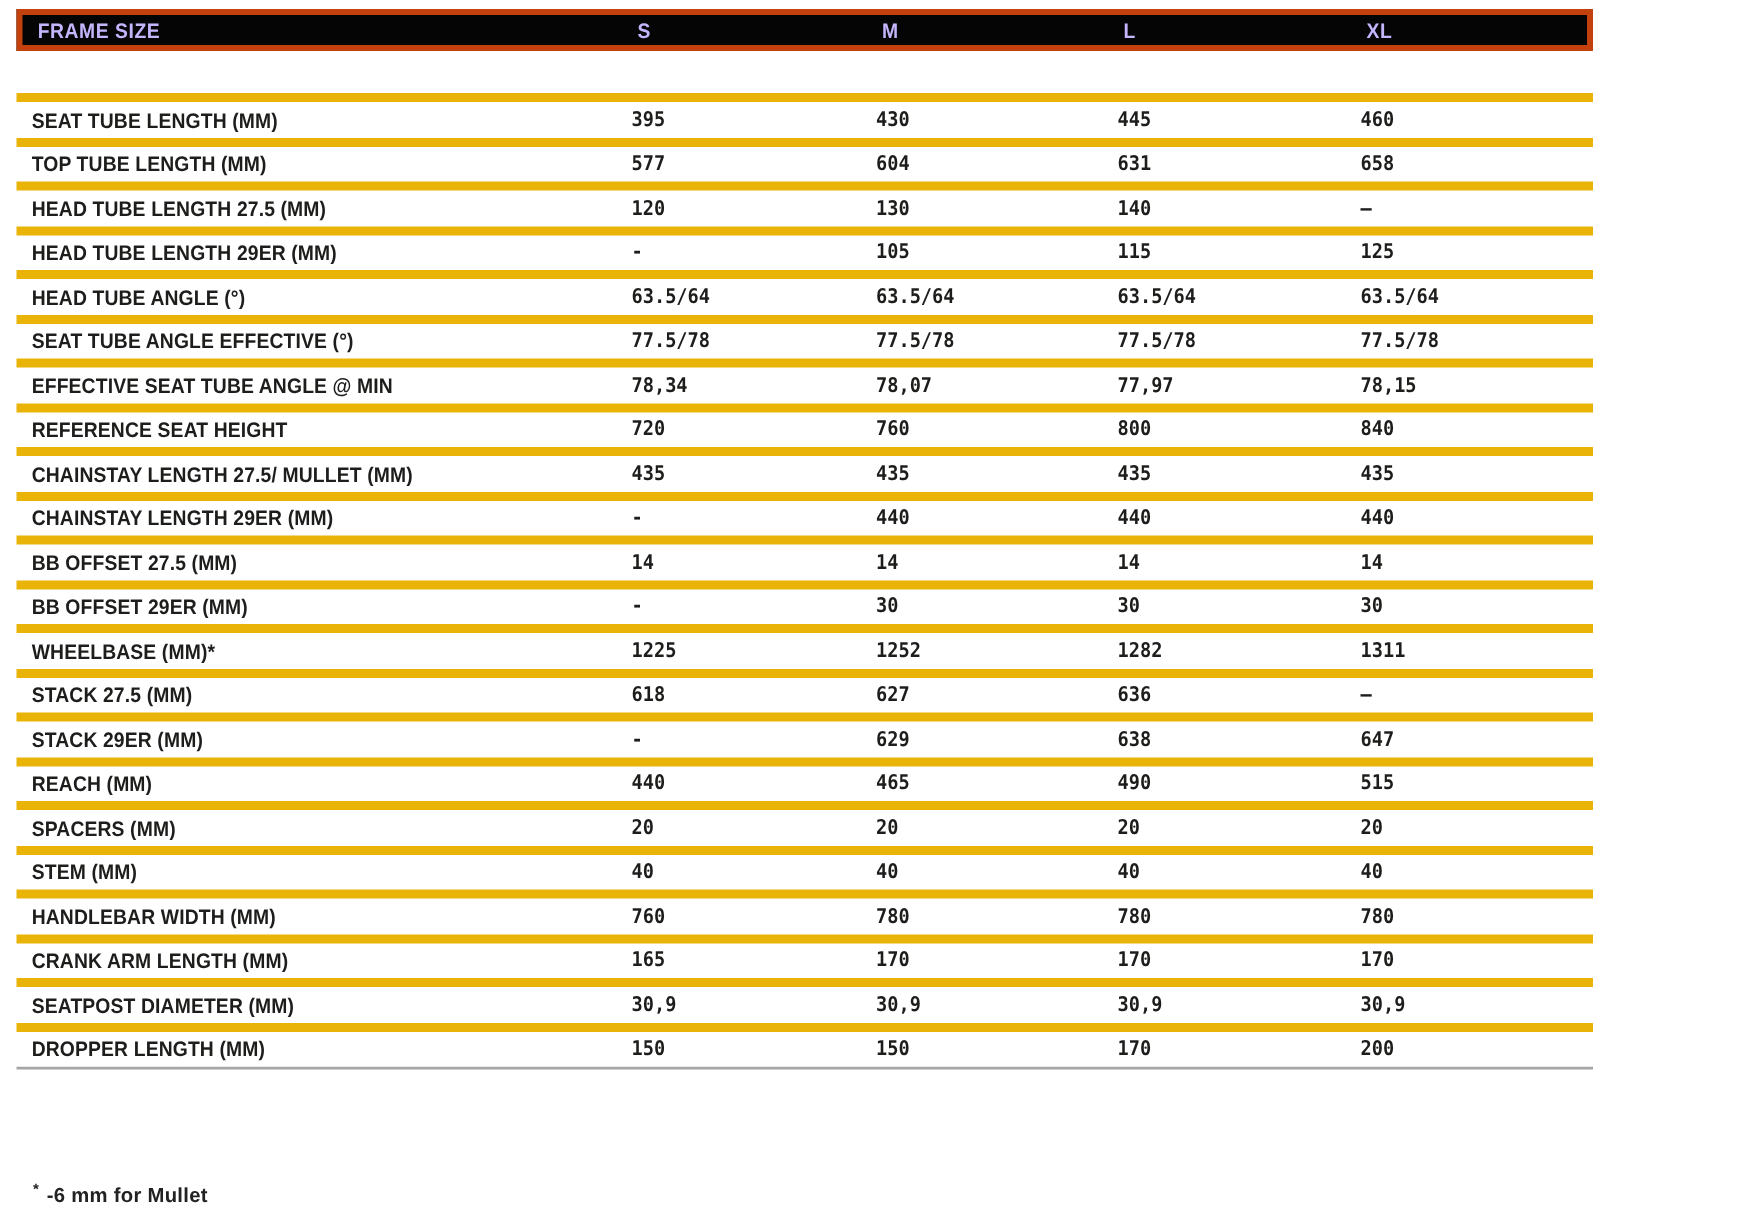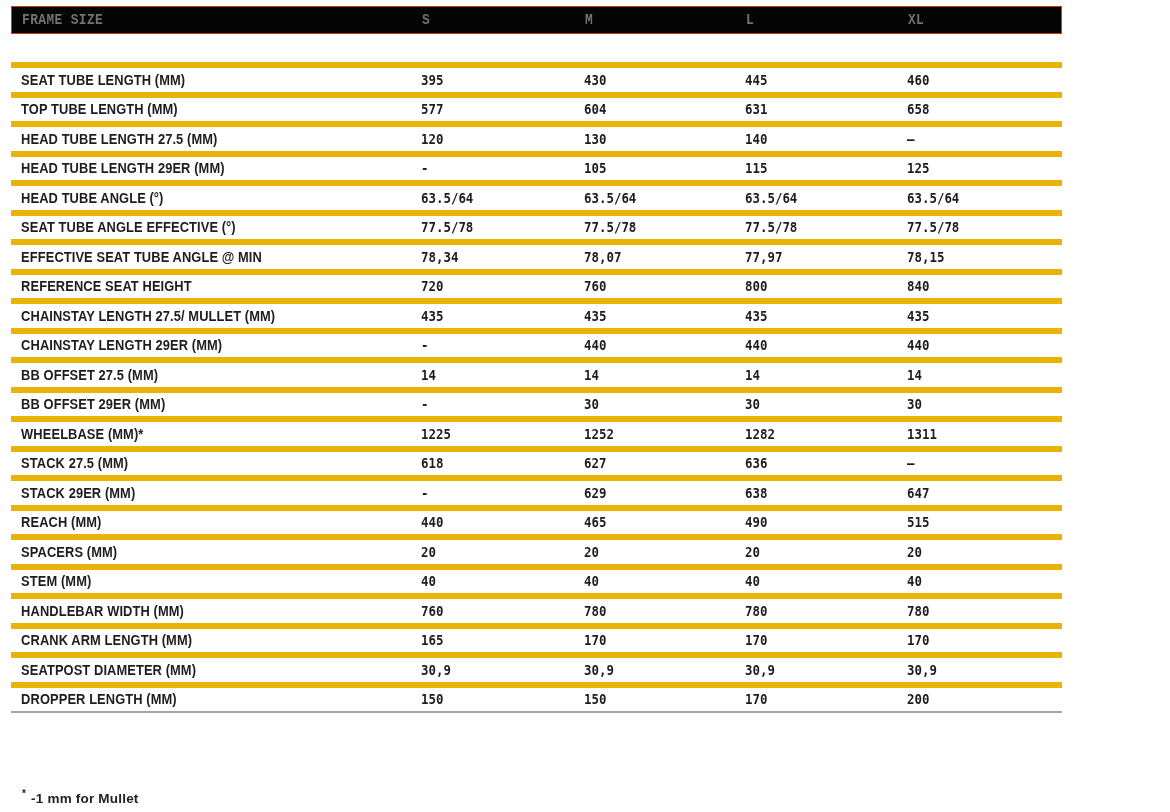--- a/index.html
+++ b/index.html
@@ -17,27 +17,26 @@
   }
   .geo-table {
     position: absolute;
     left: 11px;
     top: 6px;
     width: 1051px;
   }
   .header-bar {
     height: 28px;
     background: #050505;
-    border: 1px solid #c2410c;
+    border: 4px solid #c2410c;
     box-sizing: border-box;
     display: grid;
     grid-template-columns: 410px 163px 161px 162px 1fr;
     align-items: center;
-    color: #737373;
-    font-family: Liberation Mono, monospace;
+    color: #c4b5fd;
   }
   .hcell {
     font-size: 14px;
     font-weight: 700;
     letter-spacing: 0.4px;
     transform: scaleX(0.92);
     transform-origin: left center;
   }
   .hcell.hlabel { padding-left: 11px; }
   .rows {
@@ -277,16 +276,16 @@
     <div class="cell value">150</div>
     <div class="cell value">150</div>
     <div class="cell value">170</div>
     <div class="cell value">200</div>
   </div>
 </div>
 
   </div>
 
   <div class="footnote">
-    <sup>*</sup><span>-1 mm for Mullet</span>
+    <sup>*</sup><span>-6 mm for Mullet</span>
   </div>
 
 </div>
 
 </body></html>

